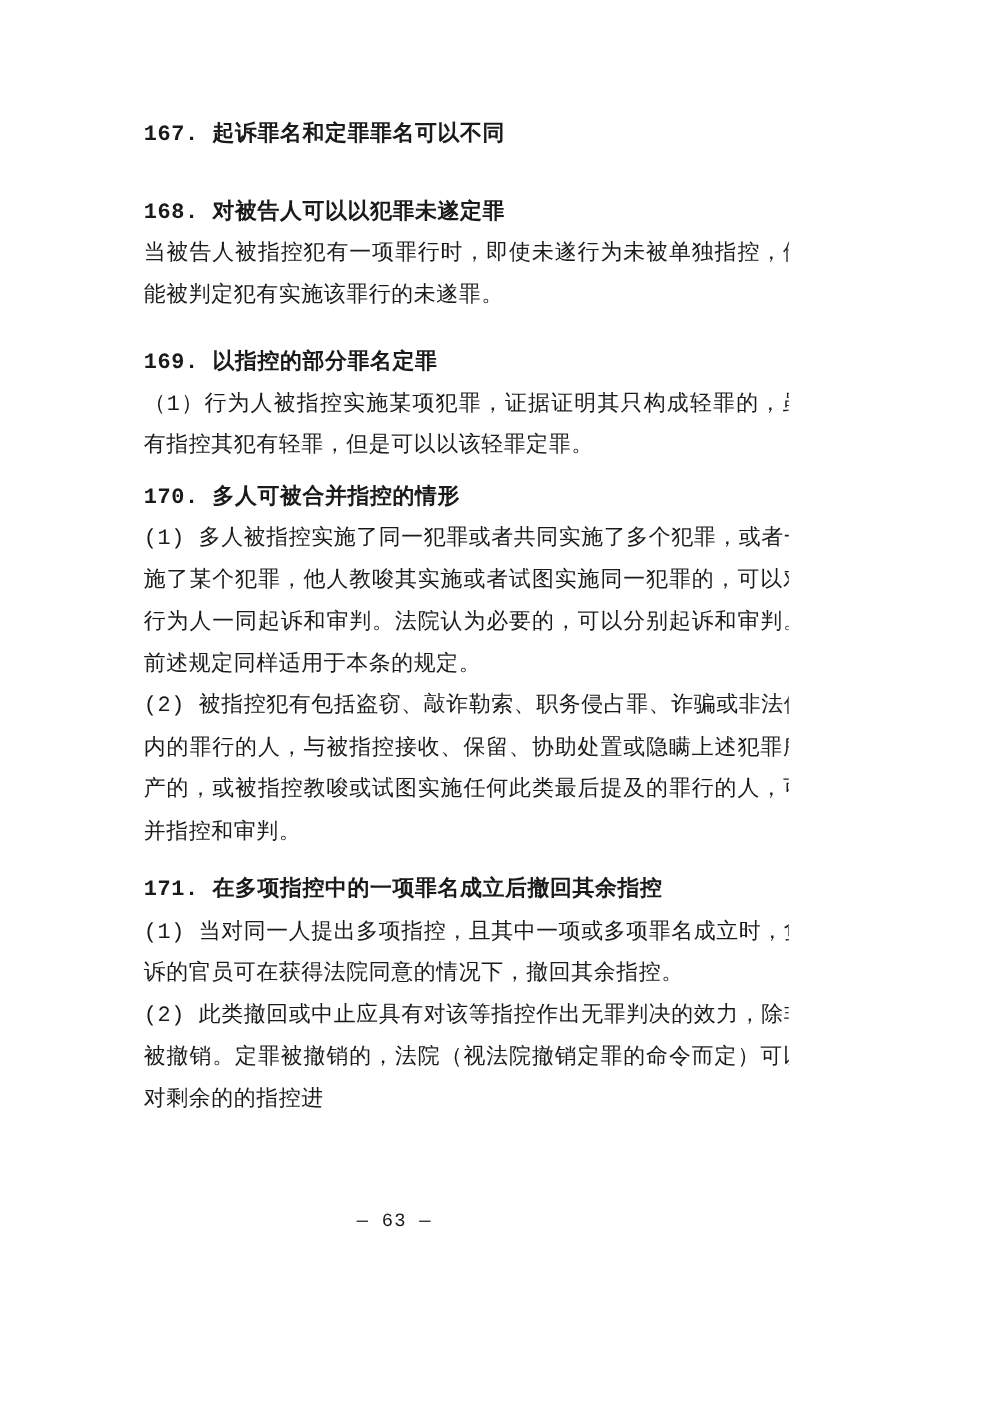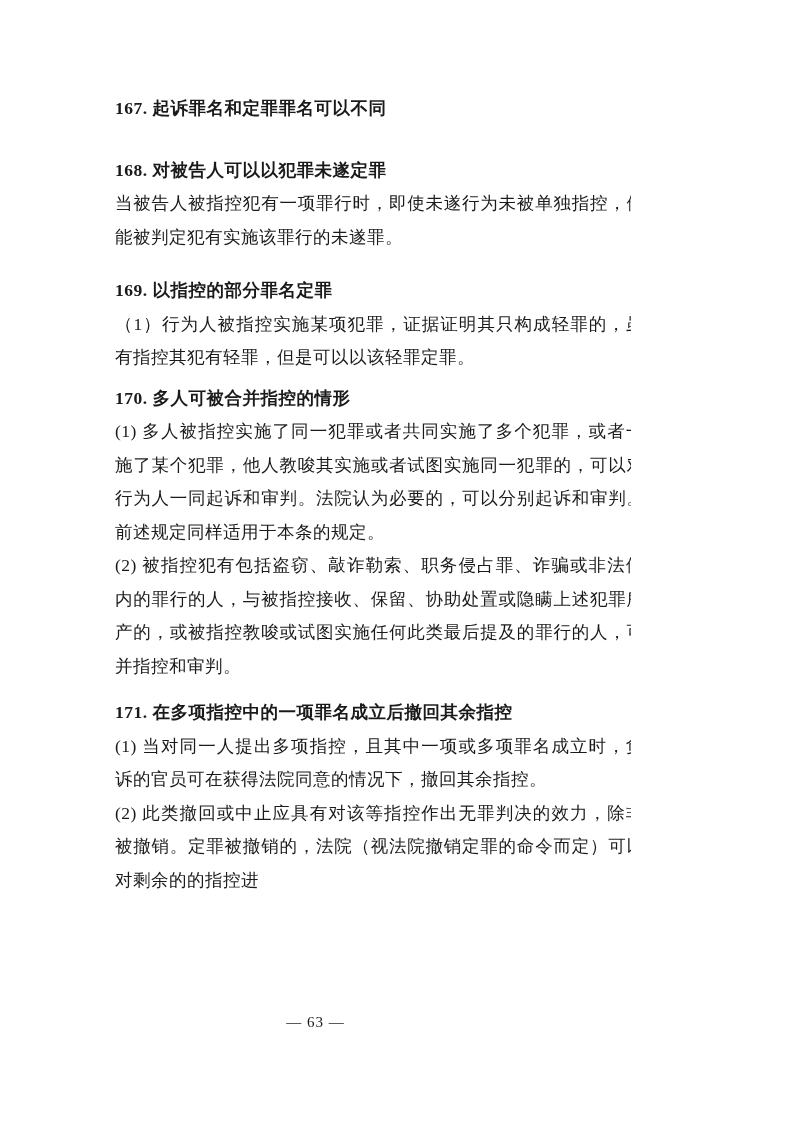--- a/index.html
+++ b/index.html
@@ -6,21 +6,21 @@
     margin: 0;
     padding: 0;
     background: #ffffff;
   }
   .page {
     position: relative;
     width: 631px;
     height: 1122px;
     background: #ffffff;
     overflow: hidden;
-    font-family: Liberation Serif, serif;
+    font-family: Liberation Mono, monospace;
     color: #1a1a1a;
   }
   .content {
     position: absolute;
     left: 115px;
     top: 92px;
     width: 566px;
   }
   .sec { margin: 0; }
   .sec-168 { margin-top: 28px; }
@@ -40,21 +40,21 @@
     font-size: 17.5px;
     line-height: 33.5px;
     text-align: justify;
     text-align-last: left;
     text-justify: inter-ideograph;
     letter-spacing: 0.5px;
   }
   .footer {
     position: absolute;
     left: 0;
-    top: 1012px;
+    top: 968px;
     width: 100%;
     text-align: center;
     font-size: 15px;
     line-height: 20px;
     color: #1a1a1a;
     letter-spacing: 1px;
   }
 </style>
 </head>
 <body>

